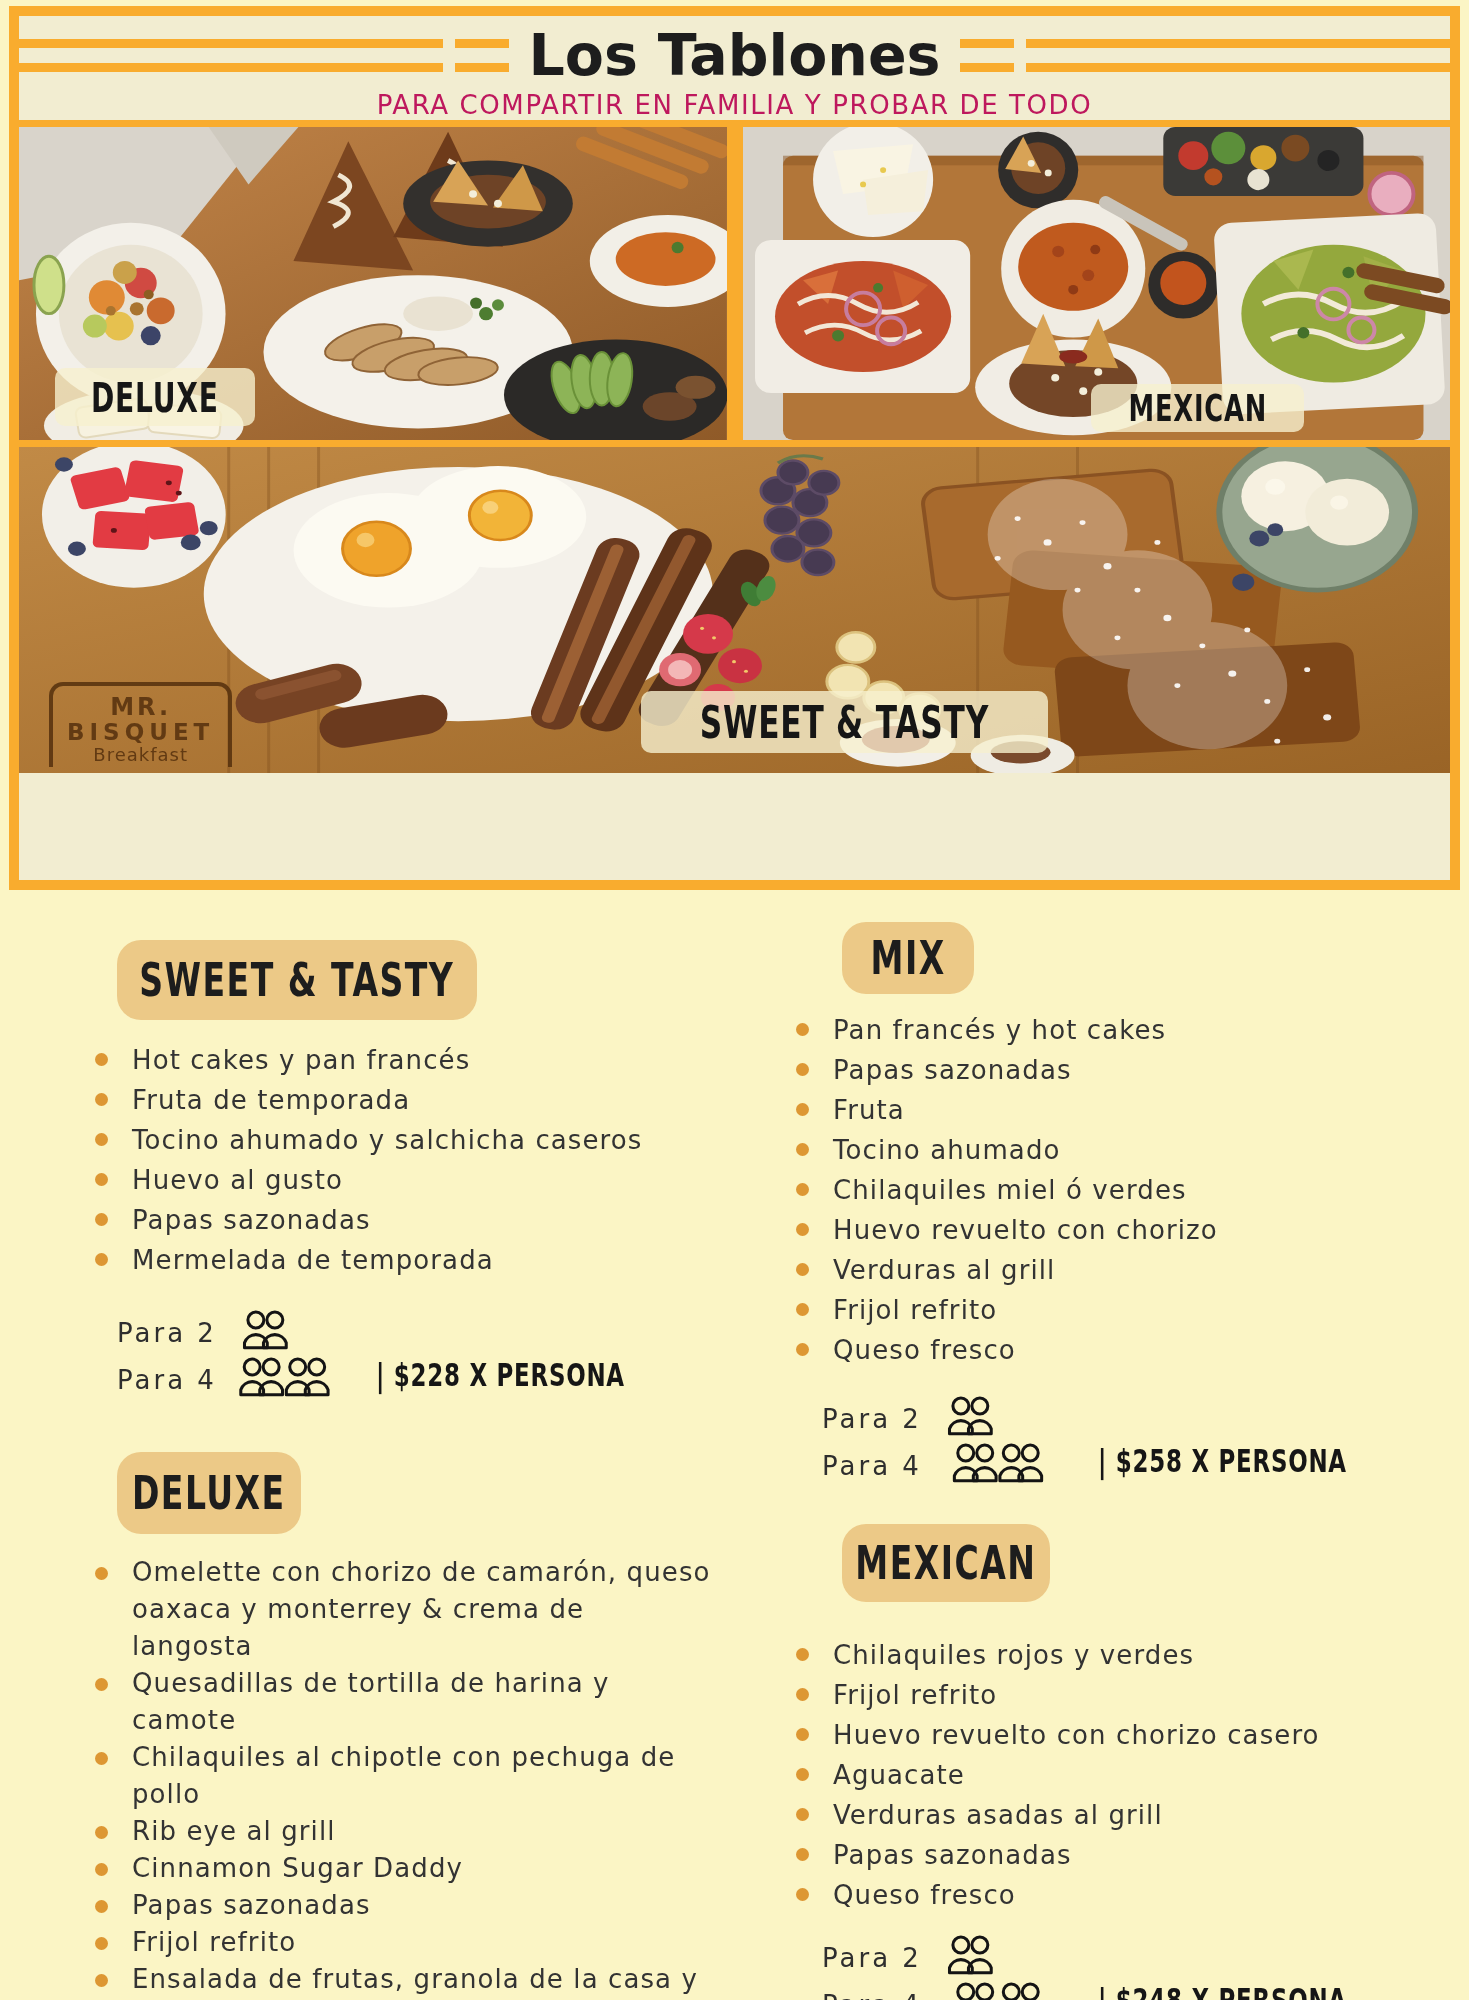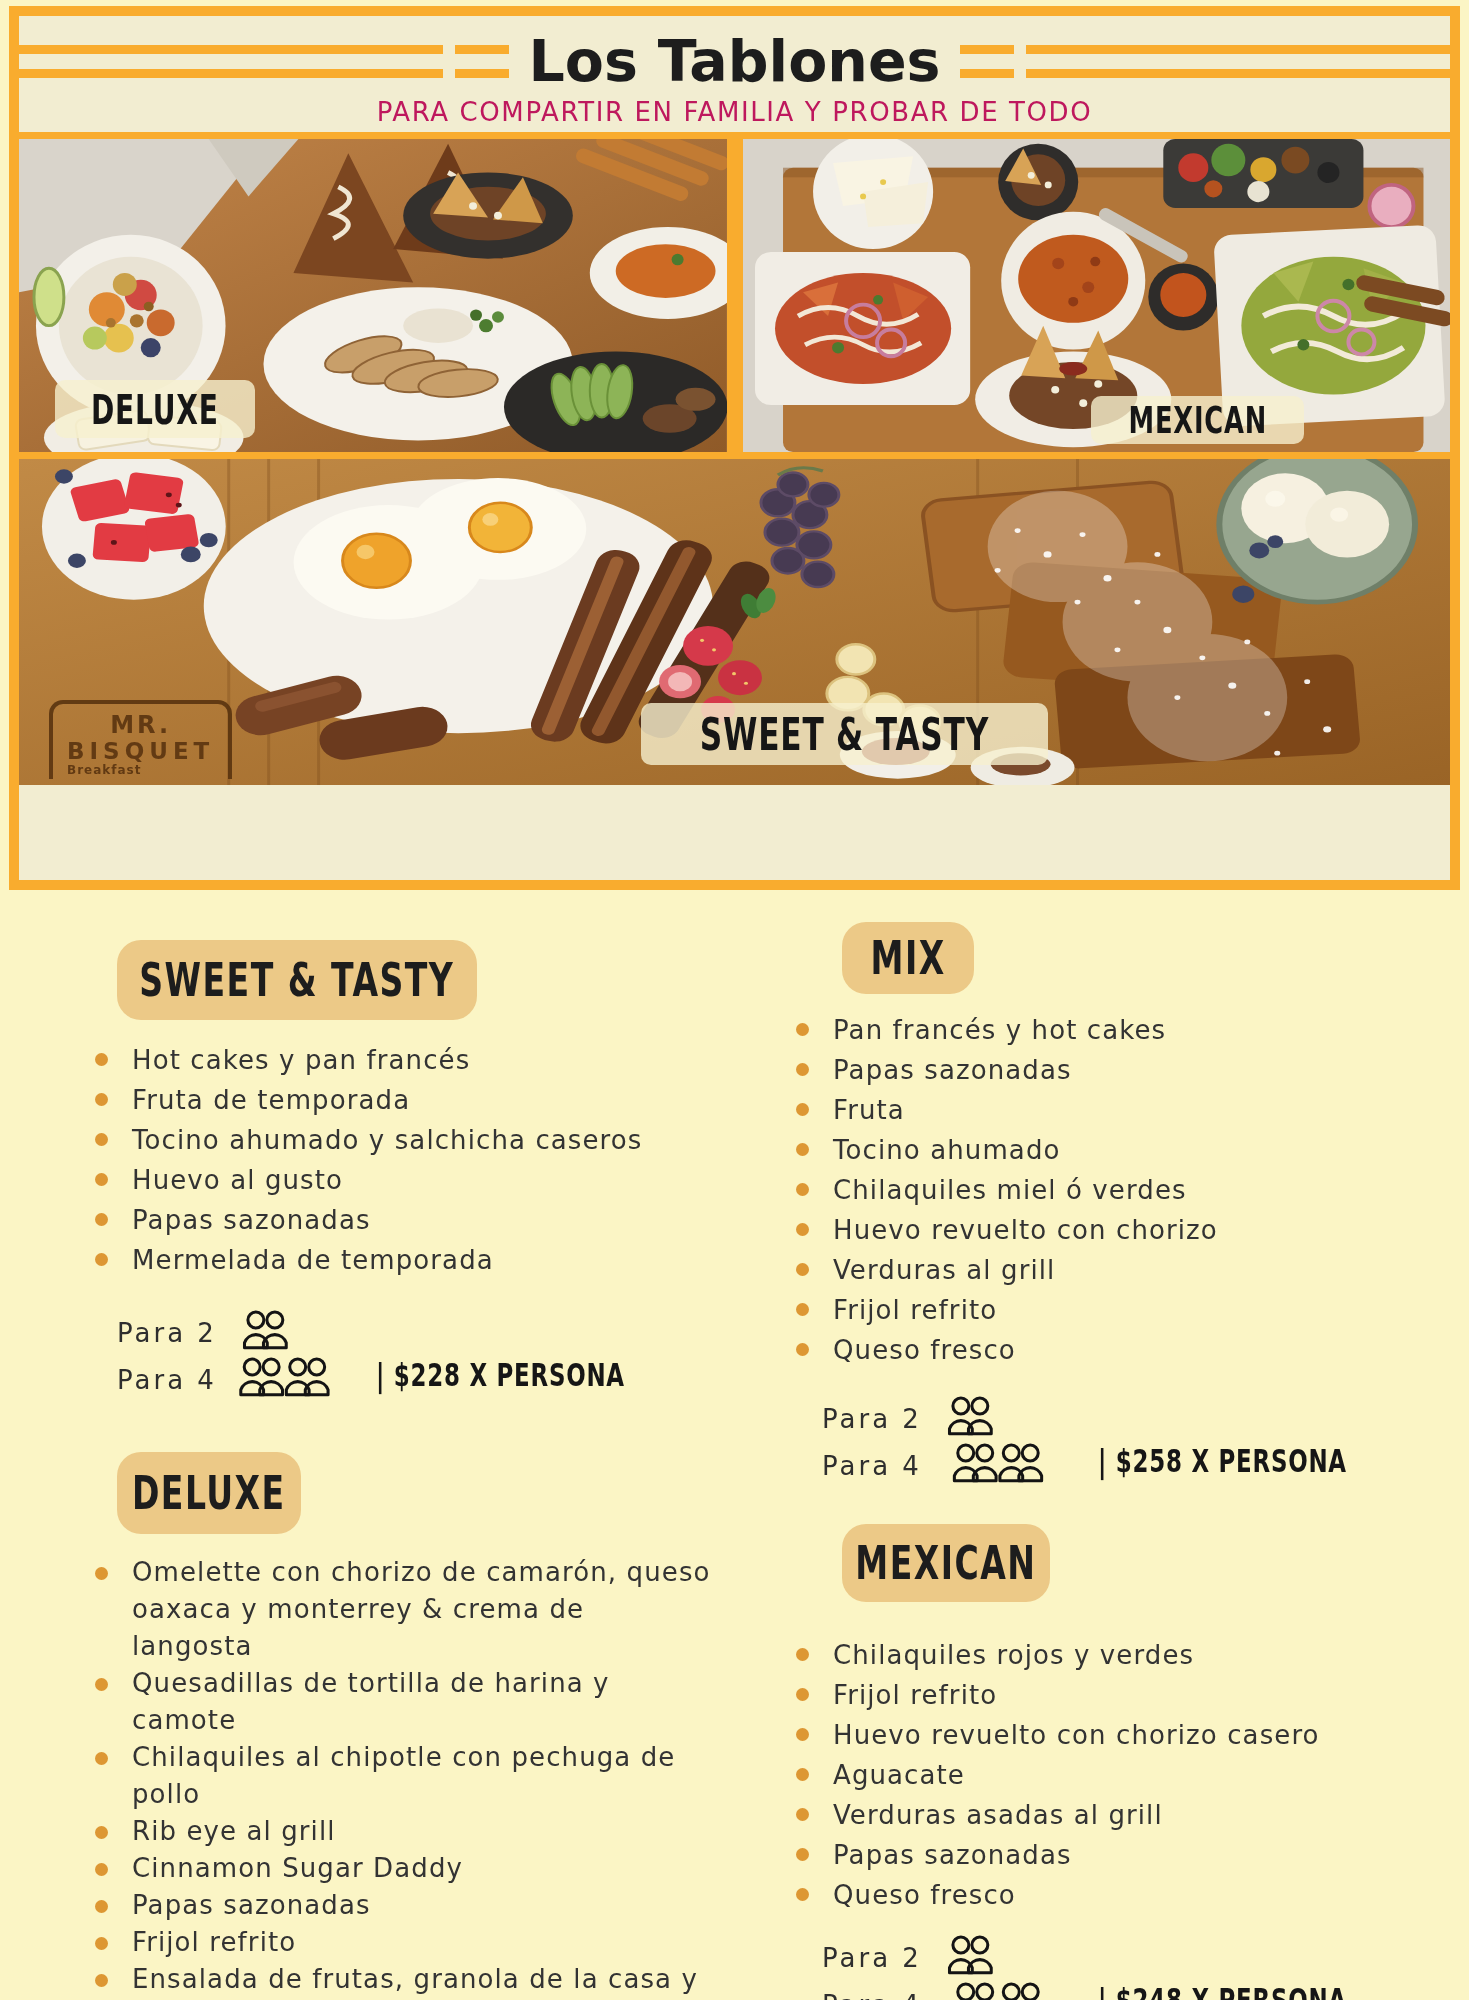--- a/index.html
+++ b/index.html
@@ -12,21 +12,21 @@
     --item:#333333;
   }
   *{box-sizing:border-box;margin:0;padding:0}
   html,body{background:var(--page)}
   body{font-family:"DejaVu Sans",sans-serif;}
   .page{position:relative;width:1469px;height:2000px;background:var(--page);margin:0 auto;overflow:hidden;}
 
   
   .top-frame{position:absolute;top:6px;left:9px;width:1451px;height:884px;
     background:var(--cream);border:10px solid var(--accent);}
-  .header-band{height:116px;display:flex;flex-direction:column;justify-content:center;}
+  .header-band{height:104px;display:flex;flex-direction:column;justify-content:center;}
   .title-row{display:flex;align-items:center;height:72px;margin-top:4px;}
   .orn{flex:1;display:flex;align-items:center;gap:12px;}
   .seg{display:flex;flex-direction:column;gap:15px;}
   .seg.long{flex:1}
   .seg.short{width:54px}
   .seg .b{height:9px;background:var(--accent);}
   .page-title{font-size:57px;font-weight:700;color:var(--ink);letter-spacing:0;margin:0 20px;white-space:nowrap;}
   .subtitle{text-align:center;font-size:26px;font-weight:500;letter-spacing:1.6px;color:#be185d;margin-top:0px;}
 
   .photo-row{display:flex;gap:16px;background:var(--accent);border-top:7px solid var(--accent);border-bottom:7px solid var(--accent);height:327px;}
@@ -41,21 +41,21 @@
   .label-deluxe .cond{font-size:36px;}
   .label-mexican{right:146px;bottom:8px;height:48px;min-width:140px;}
   .label-mexican .cond{font-size:33px;}
   .label-sweet{left:622px;bottom:20px;height:62px;min-width:254px;}
   .label-sweet .cond{font-size:40px;}
 
   .watermark{position:absolute;left:30px;bottom:6px;color:#55300d;opacity:.85;font-weight:700;line-height:1.1;
     border:4px solid #55300d;border-bottom:none;border-radius:14px 14px 0 0;padding:8px 14px 2px;text-align:center;}
   .watermark .w1{display:block;font-size:24px;letter-spacing:3px;}
   .watermark .w2{display:block;font-size:23px;letter-spacing:5px;}
-  .watermark .w3{display:block;font-size:12px;letter-spacing:1px;text-align:left;font-weight:700;}
+  .watermark .w3{display:block;font-size:18px;letter-spacing:1px;text-align:center;font-weight:400;}
 
   
   .menu{position:absolute;top:890px;left:0;right:0;bottom:0;display:grid;
     grid-template-columns:617px 1fr;column-gap:84px;padding:0 70px 0 95px;overflow:hidden;}
   .col{display:block;}
 
   .pill{background:var(--pill);border-radius:24px;display:flex;align-items:center;justify-content:center;}
   .pill .cond{font-weight:700;font-size:46px;color:#1d1d1d;white-space:nowrap;display:inline-block;transform:scale(.72,1.02);letter-spacing:2px;}
   .pill-sweet{width:360px;height:80px;margin:50px 0 0 22px;}
   .pill-deluxe{width:184px;height:82px;margin:54px 0 0 22px;}

